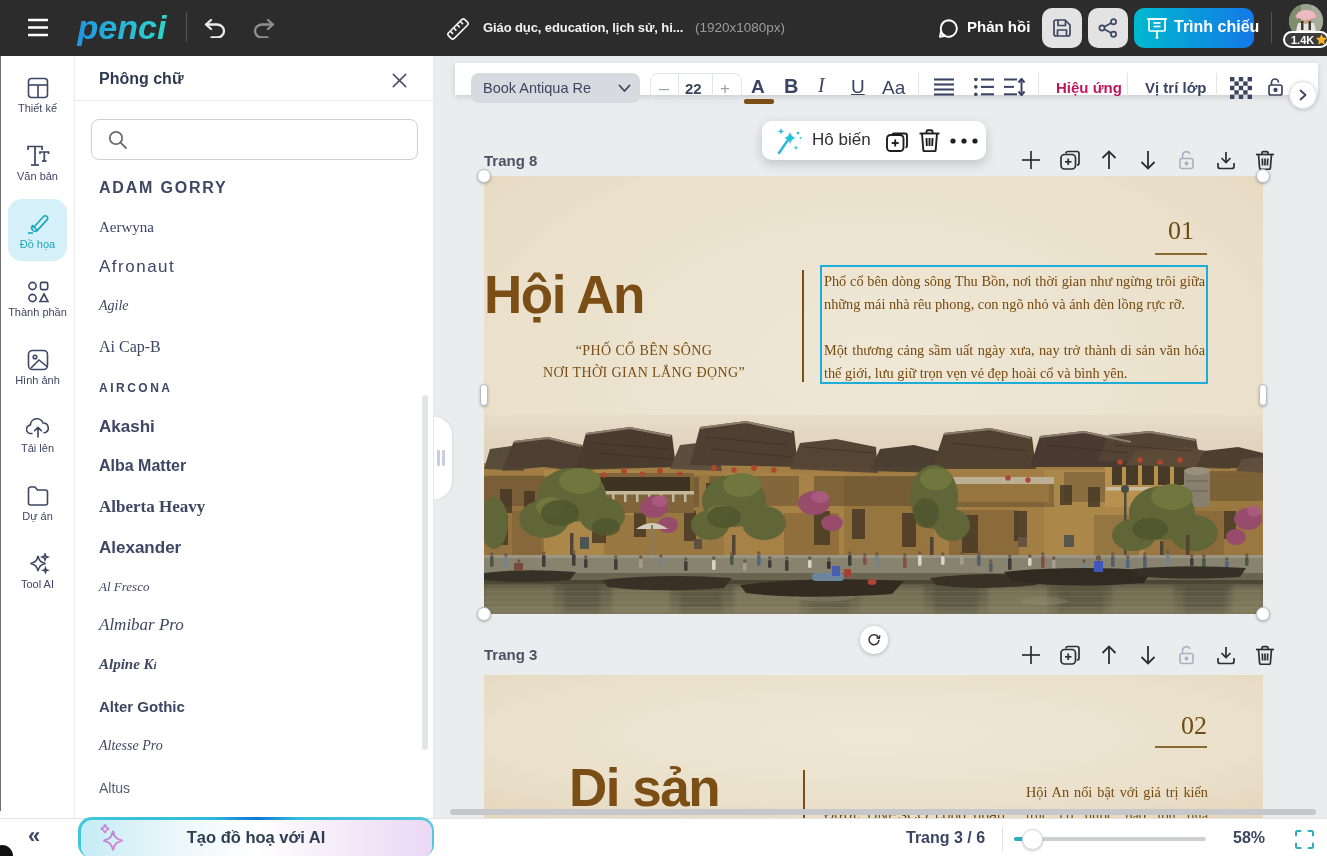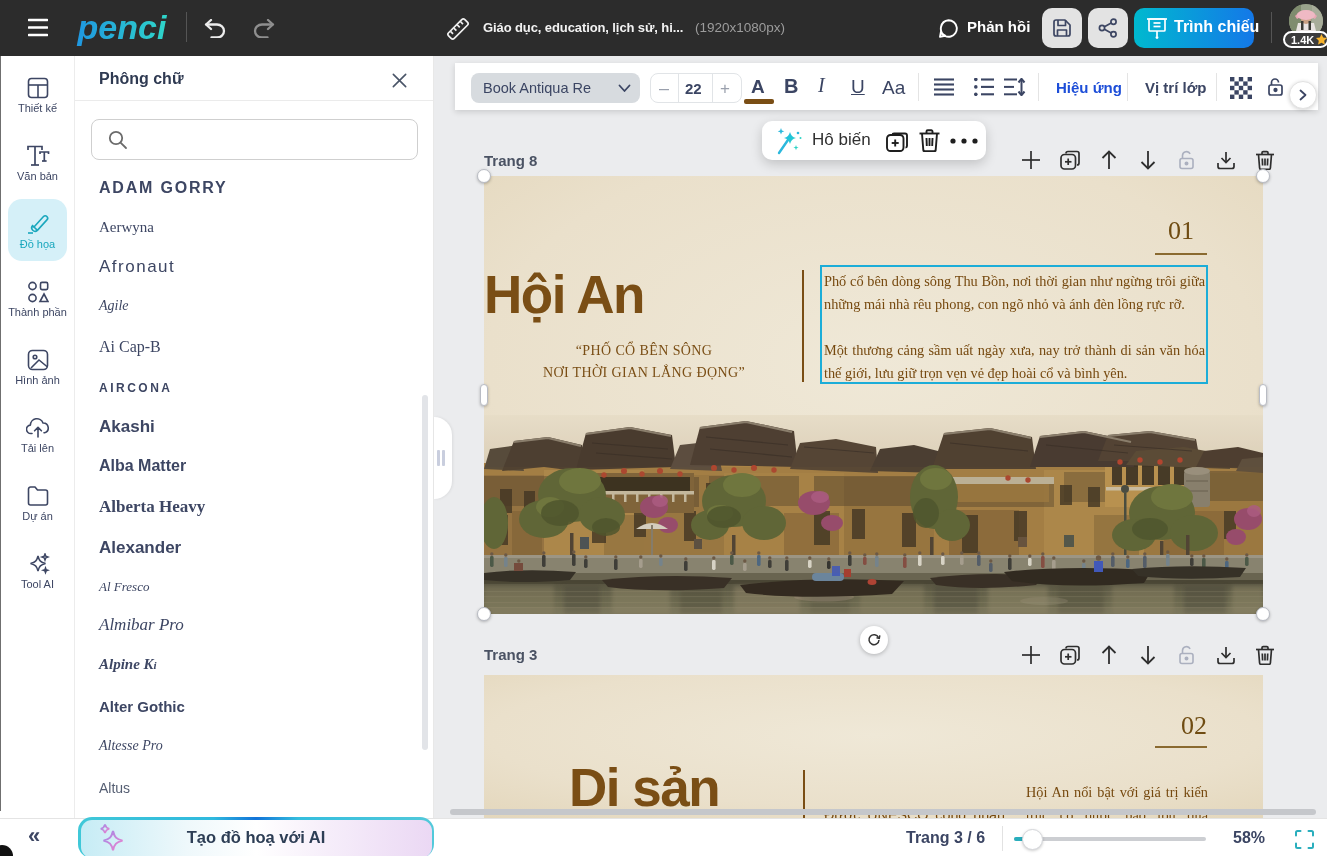--- a/index.html
+++ b/index.html
@@ -267,21 +267,21 @@
   <div style="position:absolute;left:347px;top:339px;width:6px;height:355px;background:#e2e4e8;border-radius:3px"></div>
 </div>
 
 <div class="abs" style="left:434px;top:417px;width:18px;height:82px;background:#fff;border-radius:0 18px 18px 0;box-shadow:1px 0 3px rgba(0,0,0,.07);z-index:31">
   <div style="position:absolute;left:3px;top:33px;width:2.5px;height:16px;background:#c9cede;border-radius:1px"></div>
   <div style="position:absolute;left:8px;top:33px;width:2.5px;height:16px;background:#c9cede;border-radius:1px"></div>
 </div>
 
 <div id="canvas">
 
-  <div class="abs" style="left:21px;top:7px;width:863px;height:47px;background:#fff;border-radius:0;box-shadow:0 2px 6px rgba(0,0,0,.14)">
+  <div class="abs" style="left:21px;top:7px;width:863px;height:32px;background:#fff;border-radius:0;box-shadow:0 2px 6px rgba(0,0,0,.14)">
     <div style="position:absolute;left:16px;top:10px;width:169px;height:30px;background:#d7dbdf;border-radius:8px"></div>
     <div style="position:absolute;left:28px;top:17px;font-size:14.5px;font-weight:500;color:#3b4563">Book Antiqua Re</div>
     <svg style="position:absolute;left:163px;top:21px" width="13" height="9" viewBox="0 0 13 9">
         <path d="M1.5 1.5 L6.5 7 L11.5 1.5" fill="none" stroke="#3b4563" stroke-width="1.8" stroke-linecap="round" stroke-linejoin="round"></path>
       </svg>
     <div style="position:absolute;left:195px;top:10px;width:92px;height:30px;border:1px solid #e1e4e7;border-radius:8px"></div>
     <div style="position:absolute;left:223px;top:10px;width:1px;height:30px;background:#e1e4e7"></div>
     <div style="position:absolute;left:257px;top:10px;width:1px;height:30px;background:#e1e4e7"></div>
     <div style="position:absolute;left:204px;top:15px;font-size:18px;color:#9aa0ad">–</div>
     <div style="position:absolute;left:230px;top:17px;font-size:15px;font-weight:600;color:#3b4563">22</div>
@@ -315,21 +315,21 @@
         <g stroke="#3b4563" stroke-width="2">
           <line x1="0" y1="1.5" x2="13" y2="1.5"></line>
           <line x1="0" y1="8.9" x2="10" y2="8.9"></line>
           <line x1="0" y1="16.3" x2="13" y2="16.3"></line>
           <line x1="17.5" y1="1.5" x2="17.5" y2="16.5"></line>
         </g>
         <path d="M14.5 4.5 L17.5 0.8 L20.5 4.5" fill="none" stroke="#3b4563" stroke-width="2"></path>
         <path d="M14.5 13.5 L17.5 17.2 L20.5 13.5" fill="none" stroke="#3b4563" stroke-width="2"></path>
       </svg>
     <div style="position:absolute;left:583px;top:10px;width:1px;height:28px;background:#e4e4e4"></div>
-    <div style="position:absolute;left:601px;top:16px;font-size:15px;font-weight:600;color:#1d4ed8">Hiệu ứng</div>
+    <div style="position:absolute;left:601px;top:16px;font-size:15px;font-weight:600;color:#be185d">Hiệu ứng</div>
     <div style="position:absolute;left:672px;top:10px;width:1px;height:28px;background:#e4e4e4"></div>
     <div style="position:absolute;left:690px;top:16px;font-size:15px;font-weight:600;color:#3b4563">Vị trí lớp</div>
     <div style="position:absolute;left:761px;top:10px;width:1px;height:28px;background:#e4e4e4"></div>
     <svg style="position:absolute;left:775px;top:14px" width="22" height="22" viewBox="0 0 22 22">
       <g fill="#3b4563">
           <rect x="0" y="0" width="4.4" height="4.4"></rect>
           <rect x="8.8" y="0" width="4.4" height="4.4"></rect>
           <rect x="17.6" y="0" width="4.4" height="4.4"></rect>
           <rect x="4.4" y="4.4" width="4.4" height="4.4"></rect>
           <rect x="13.2" y="4.4" width="4.4" height="4.4"></rect>

